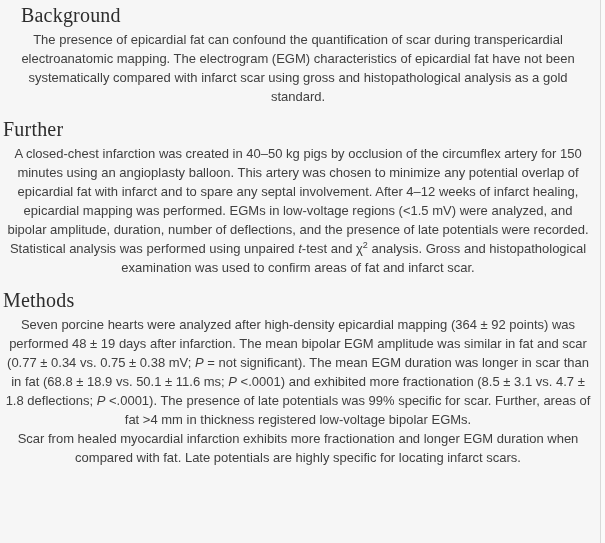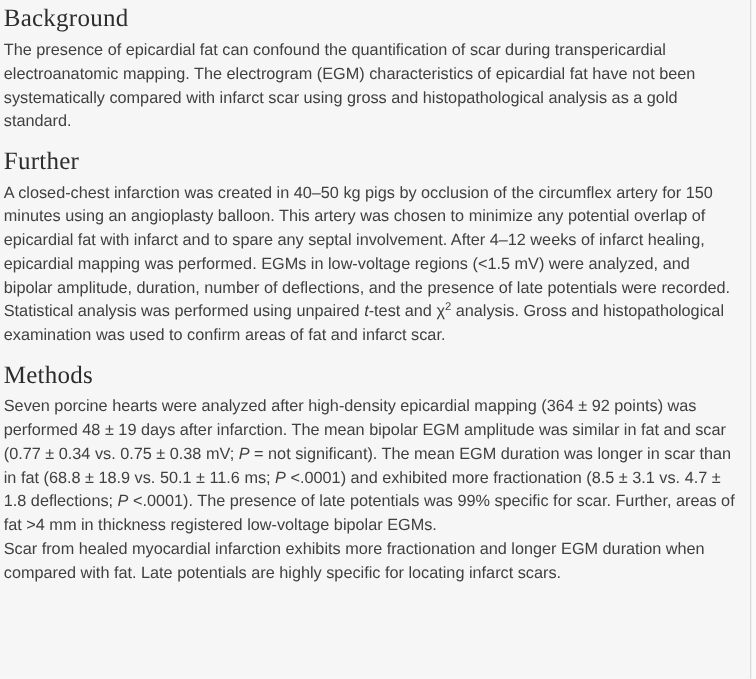--- a/index.html
+++ b/index.html
@@ -28,26 +28,27 @@
   section { margin: 0; }
   h2 {
     font-family: "Liberation Serif", serif;
     font-weight: 400;
     font-size: 20px;
     line-height: 26px;
     margin: 10px 0 2px 0;
     color: var(--heading-color);
     letter-spacing: 0.2px;
   }
-  section:first-child h2 { margin-top: 0; }
+  section:first-child h2 { margin-top: 0; margin-left: 18px; }
   p {
     font-size: 13px;
     line-height: 19px;
     margin: 0;
     color: var(--body-color);
+    text-align: center;
   }
   p i { font-style: italic; }
   p sup {
     font-size: 9px;
     line-height: 0;
     vertical-align: super;
   }
 </style>
 </head>
 <body>

